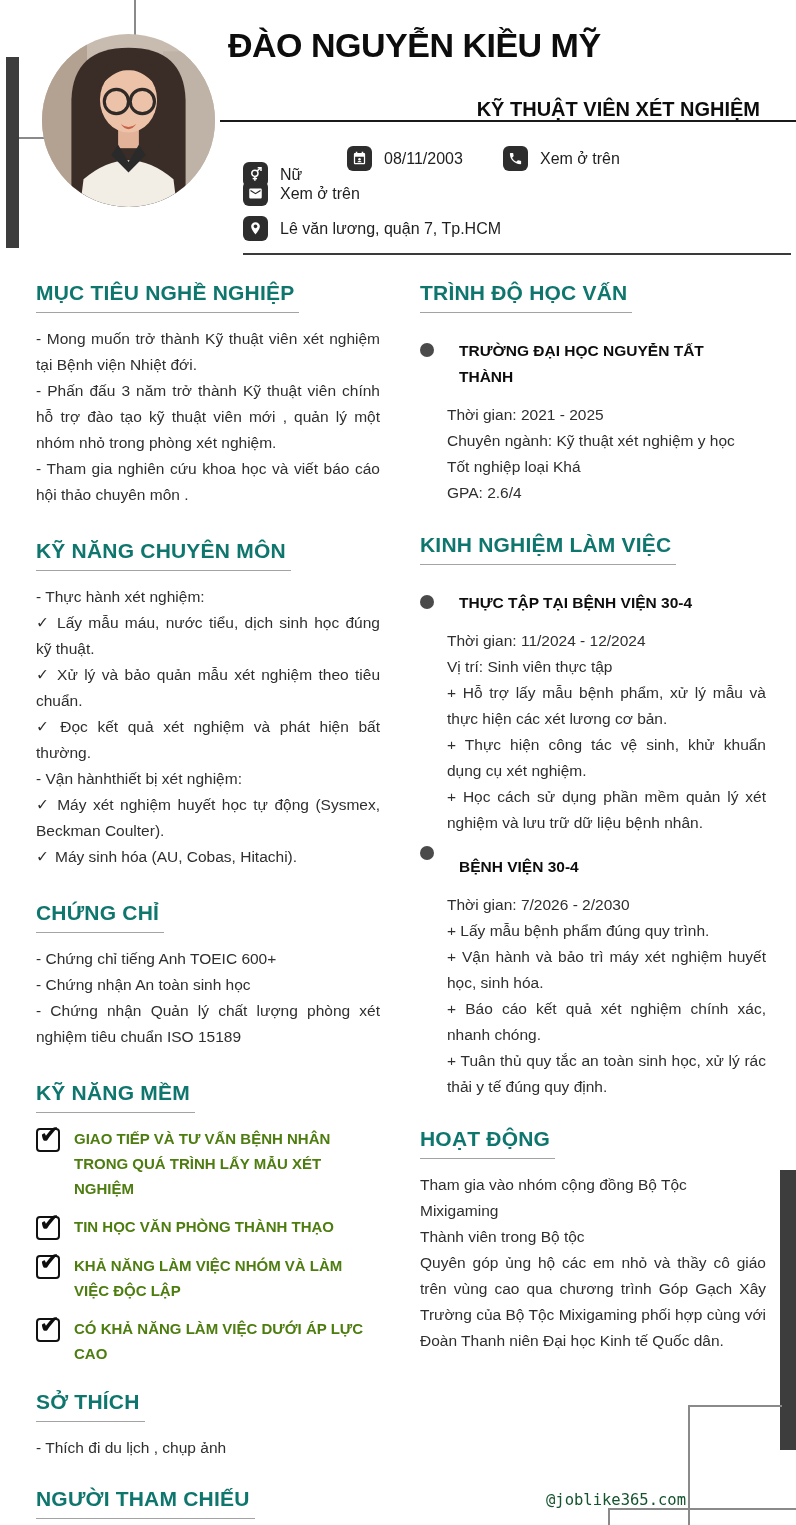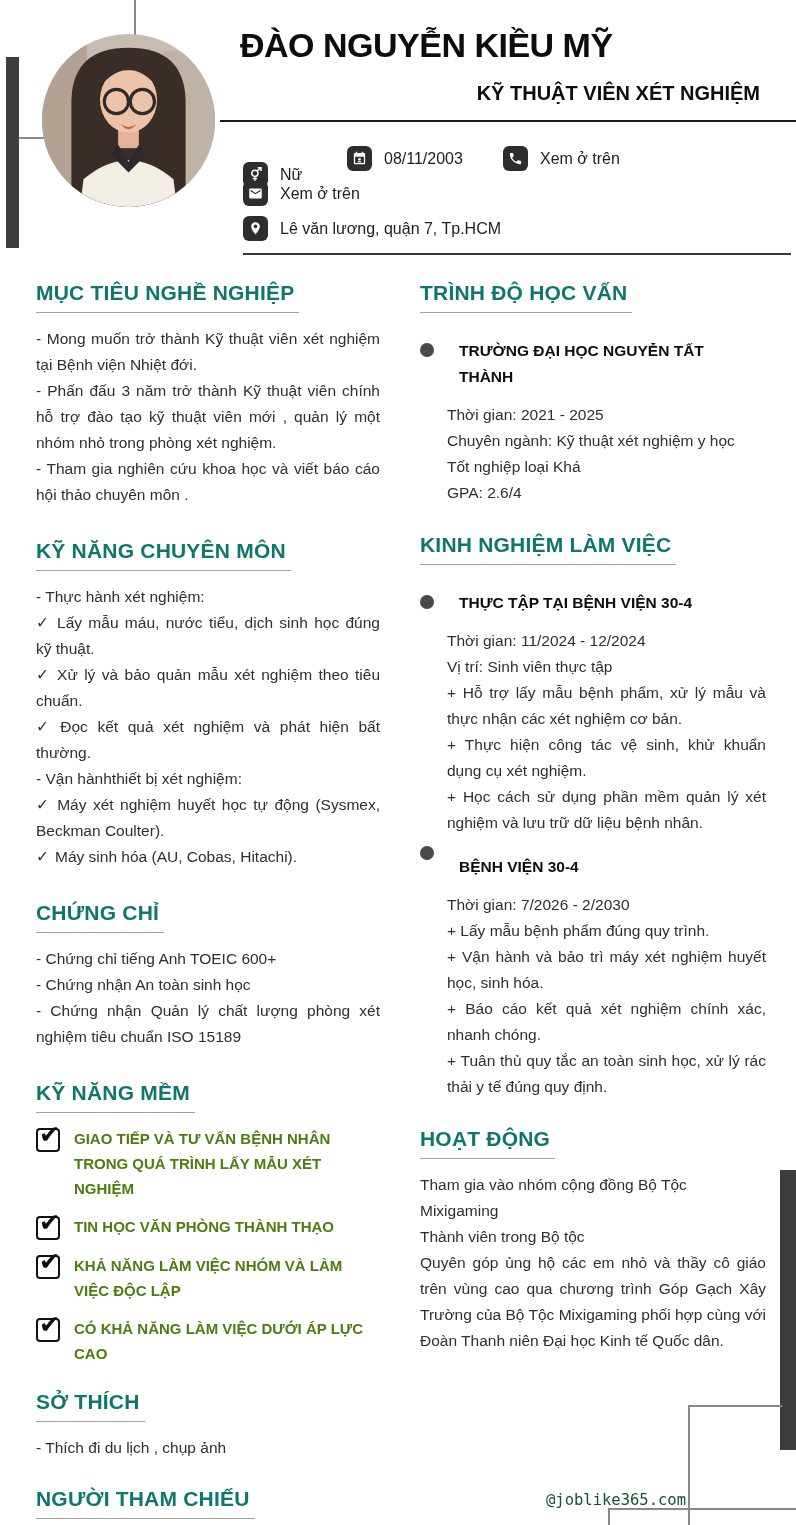--- a/index.html
+++ b/index.html
@@ -11,22 +11,22 @@
   .vline-top{left:134px;top:0;width:2px;height:36px;background:#8a8a8a;}
   .bar-left{left:6px;top:57px;width:13px;height:191px;background:#3d3d3d;}
   .hline-left{left:19px;top:137px;width:25px;height:2px;background:#8a8a8a;}
   .bar-right{left:780px;top:1170px;width:16px;height:280px;background:#3d3d3d;}
   .corner-a{left:688px;top:1405px;width:92px;height:120px;border-left:2px solid #8a8a8a;border-top:2px solid #8a8a8a;}
   .corner-b{left:608px;top:1508px;width:188px;height:17px;border-left:2px solid #8a8a8a;border-top:2px solid #8a8a8a;}
 
   
   .photo{position:absolute;left:42px;top:34px;width:173px;height:173px;border-radius:50%;overflow:hidden;}
   .photo svg{display:block;width:100%;height:100%;}
-  .name{position:absolute;left:240px;top:26px;font-size:34px;font-weight:bold;color:#0d0d0d;letter-spacing:-0.5px;white-space:nowrap;}
-  .jobtitle{position:absolute;right:36px;top:82px;font-size:20px;font-weight:bold;color:#0d0d0d;white-space:nowrap;}
+  .name{position:absolute;left:228px;top:26px;font-size:34px;font-weight:bold;color:#0d0d0d;letter-spacing:-0.5px;white-space:nowrap;}
+  .jobtitle{position:absolute;right:36px;top:98px;font-size:20px;font-weight:bold;color:#0d0d0d;white-space:nowrap;}
   .title-rule{left:220px;top:120px;width:576px;height:2px;background:#1a1a1a;}
   .contact-rule{left:243px;top:253px;width:548px;height:2px;background:#3a3a3a;}
 
   .contact-item{position:absolute;display:flex;align-items:center;gap:12px;}
   .cicon{width:25px;height:25px;background:#2d2d2d;border-radius:6px;display:flex;align-items:center;justify-content:center;flex-shrink:0;}
   .cicon svg{width:15px;height:15px;display:block;}
   .ctext{font-size:16px;color:#1e1e1e;white-space:nowrap;}
 
   
   .col{position:absolute;top:281px;}
@@ -215,21 +215,21 @@
       </div>
     </div>
 
     <div class="section" style="margin-bottom:27px;">
       <h2>KINH NGHIỆM LÀM VIỆC</h2>
       <div class="entry">
         <span class="entry-dot"></span>
         <p class="entry-title">THỰC TẬP TẠI BỆNH VIỆN 30-4</p>
         <p class="body-line">Thời gian: 11/2024 - 12/2024</p>
         <p class="body-line">Vị trí: Sinh viên thực tập</p>
-        <p class="body-line p-justify">+ Hỗ trợ lấy mẫu bệnh phẩm, xử lý mẫu và thực nhận các xét nghiệm cơ bản.</p>
+        <p class="body-line p-justify">+ Hỗ trợ lấy mẫu bệnh phẩm, xử lý mẫu và thực hiện các xét lương cơ bản.</p>
         <p class="body-line p-justify">+ Thực hiện công tác vệ sinh, khử khuẩn dụng cụ xét nghiệm.</p>
         <p class="body-line p-justify">+ Học cách sử dụng phần mềm quản lý xét nghiệm và lưu trữ dữ liệu bệnh nhân.</p>
       </div>
       <div class="entry" style="margin-top:18px;">
         <span class="entry-dot" style="top:-8px;"></span>
         <p class="entry-title">BỆNH VIỆN 30-4</p>
         <p class="body-line">Thời gian: 7/2026 - 2/2030</p>
         <p class="body-line">+ Lấy mẫu bệnh phẩm đúng quy trình.</p>
         <p class="body-line p-justify">+ Vận hành và bảo trì máy xét nghiệm huyết học, sinh hóa.</p>
         <p class="body-line p-justify">+ Báo cáo kết quả xét nghiệm chính xác, nhanh chóng.</p>

